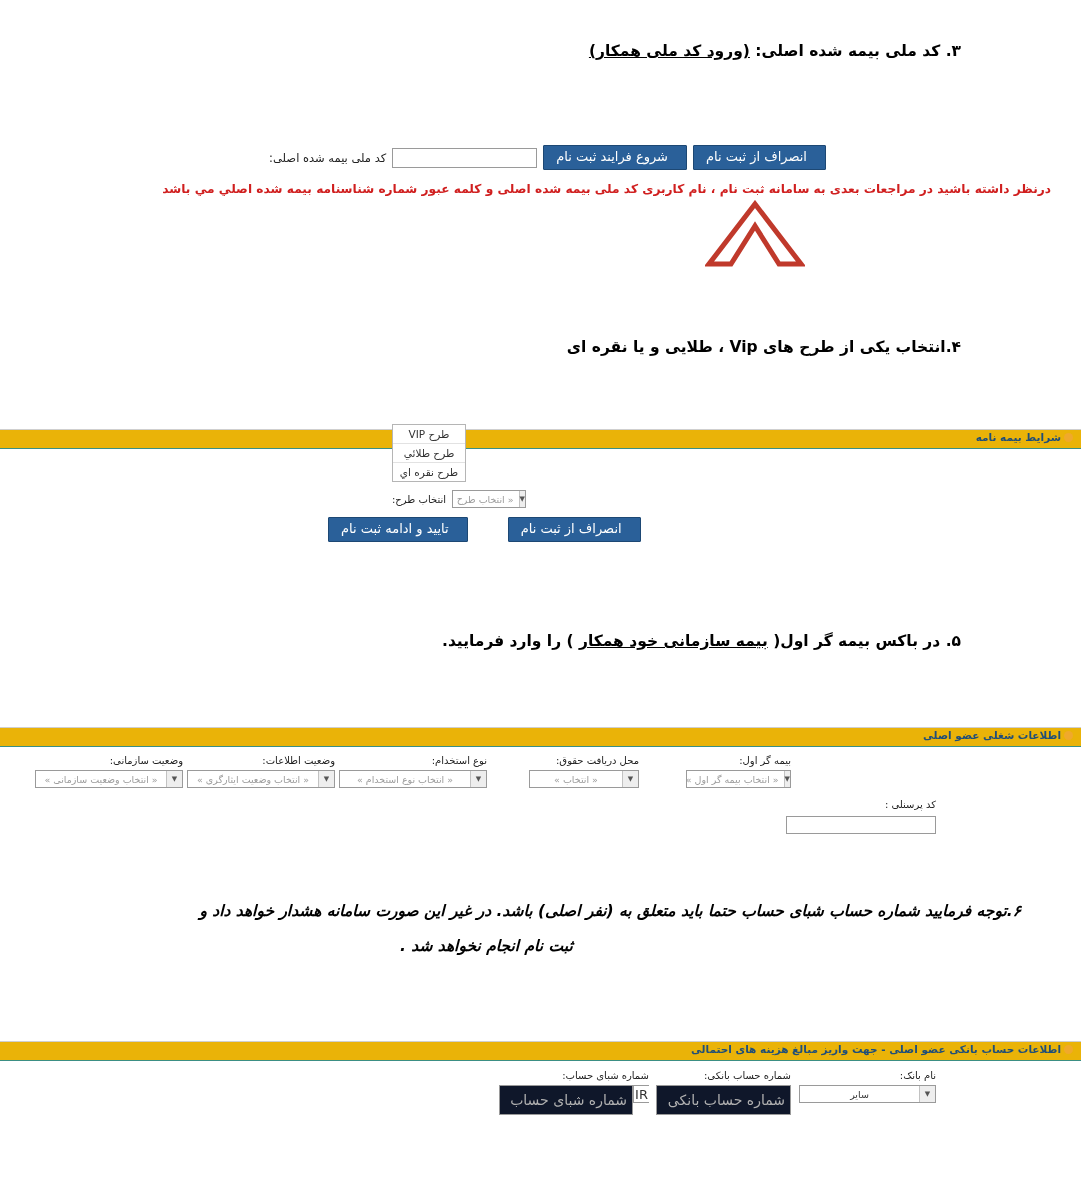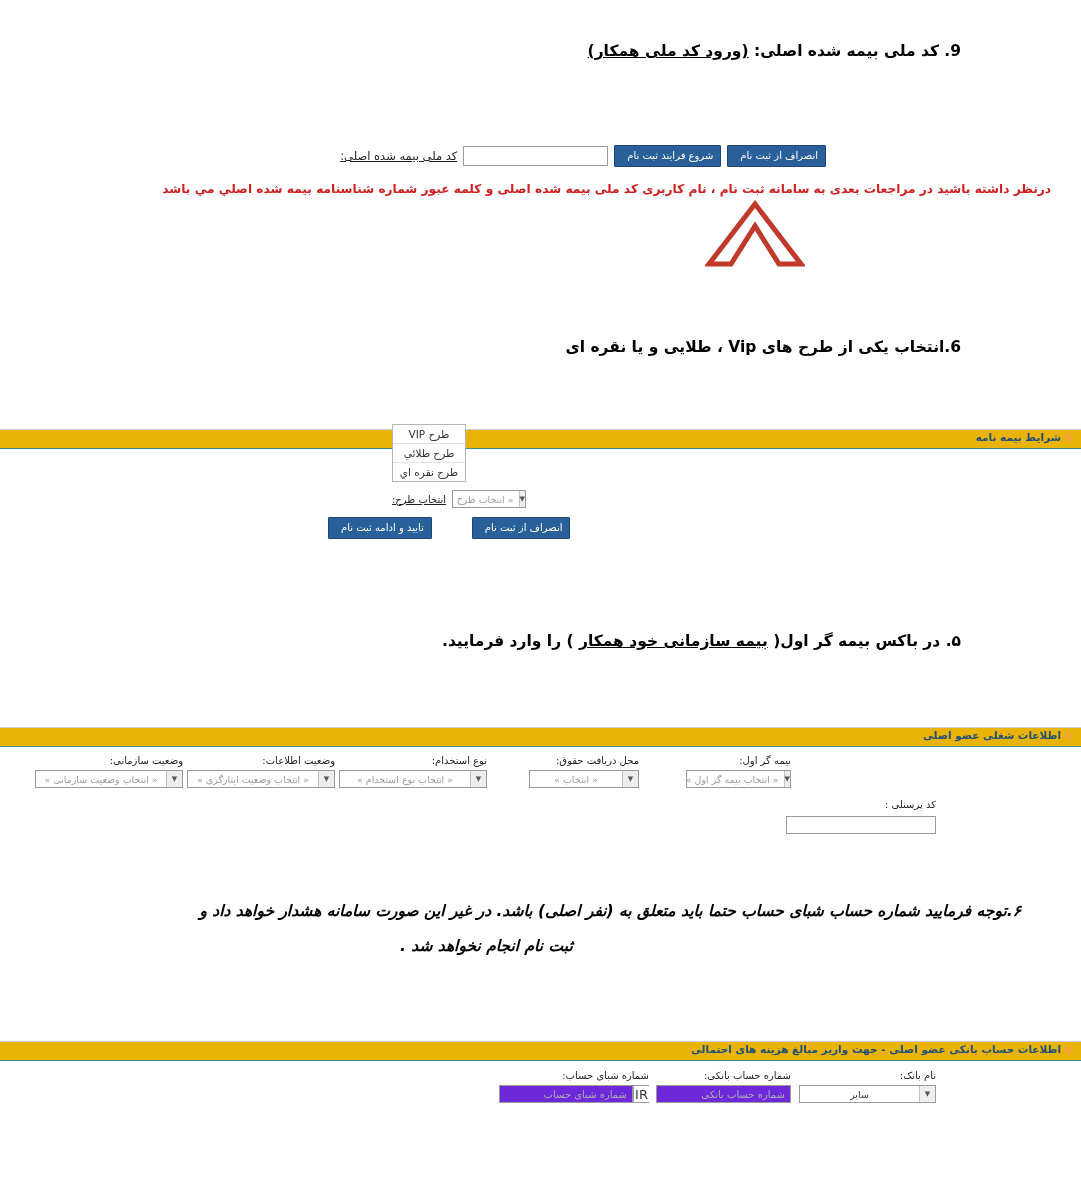--- a/index.html
+++ b/index.html
@@ -36,34 +36,33 @@
     display: flex;
     flex-direction: row;
     align-items: center;
     gap: 6px;
   }
   .field-label {
     font-size: 11.5px;
     color: #222;
     direction: rtl;
     white-space: nowrap;
-    text-decoration: underline;
   }
   .text-input {
     border: 1px solid #9a9a9a;
     background: #ffffff;
     height: 20px;
     box-sizing: border-box;
   }
   .btn-blue {
     background: #2a6099;
     color: #ffffff;
     border: 1px solid #1d4874;
-    font-size: 10px;
-    padding: 4px 7px 5px 12px;
+    font-size: 13px;
+    padding: 4px 18px 5px 12px;
     white-space: nowrap;
     text-align: center;
     line-height: 1.1;
     border-radius: 1px;
   }
   #sec3-row { top: 145px; right: 255px; }
   #sec3-input { width: 145px; }
 
   .warn-text {
     color: #d01f1f;
@@ -186,52 +185,52 @@
     width: 16px;
     box-sizing: border-box;
     font-size: 13px;
     color: #333;
     display: flex;
     align-items: center;
     justify-content: center;
   }
   .ph-input {
     border: 1px solid #9a9a9a;
-    background: #6d28d9;
-    height: 18px;
-    box-sizing: border-box;
-    font-size: 10px;
+    background: #0f172a;
+    height: 30px;
+    box-sizing: border-box;
+    font-size: 14px;
     color: #b0b0b0;
     display: flex;
     align-items: center;
     padding: 0 5px;
     direction: rtl;
     white-space: nowrap;
     overflow: hidden;
   }
 </style>
 </head>
 <body>
 
-<div class="abs step-heading" id="sec3-heading"><span>9. کد ملی بیمه شده اصلی: </span><span class="u">(ورود کد ملی همکار)</span></div>
+<div class="abs step-heading" id="sec3-heading"><span>۳. کد ملی بیمه شده اصلی: </span><span class="u">(ورود کد ملی همکار)</span></div>
 
 <div class="abs form-row" id="sec3-row">
   <div class="btn-blue">انصراف از ثبت نام</div>
   <div class="btn-blue">شروع فرایند ثبت نام</div>
   <input class="text-input" id="sec3-input" value="" placeholder="" style="">
   <div class="field-label">کد ملی بیمه شده اصلی:</div>
 </div>
 
 <div class="abs warn-text" id="sec3-warn">درنظر داشته باشید در مراجعات بعدی به سامانه ثبت نام ،  نام کاربری کد ملی بیمه شده اصلی و کلمه عبور شماره شناسنامه بیمه شده اصلي مي باشد</div>
 
 <svg class="abs" id="arrow-up" viewBox="0 0 100 68">
   <polygon points="50,4 96,64 74,64 50,26 26,64 4,64" fill="none" stroke="#c0392b" stroke-width="5" stroke-linejoin="miter"></polygon>
 </svg>
 
-<div class="abs step-heading" id="sec4-heading">6.انتخاب یکی از طرح های Vip ، طلایی و یا نقره ای</div>
+<div class="abs step-heading" id="sec4-heading">۴.انتخاب یکی از طرح های Vip ، طلایی و یا نقره ای</div>
 
 <div class="panel-title-bar" style="top:429px;">
   <div class="panel-title"><span class="dot"></span><span>شرایط بیمه نامه</span></div>
 </div>
 
 <div class="abs dd-list" style="top:424px; left:392px;">
   <div>طرح VIP</div>
   <div>طرح طلائي</div>
   <div>طرح نقره اي</div>
 </div>

